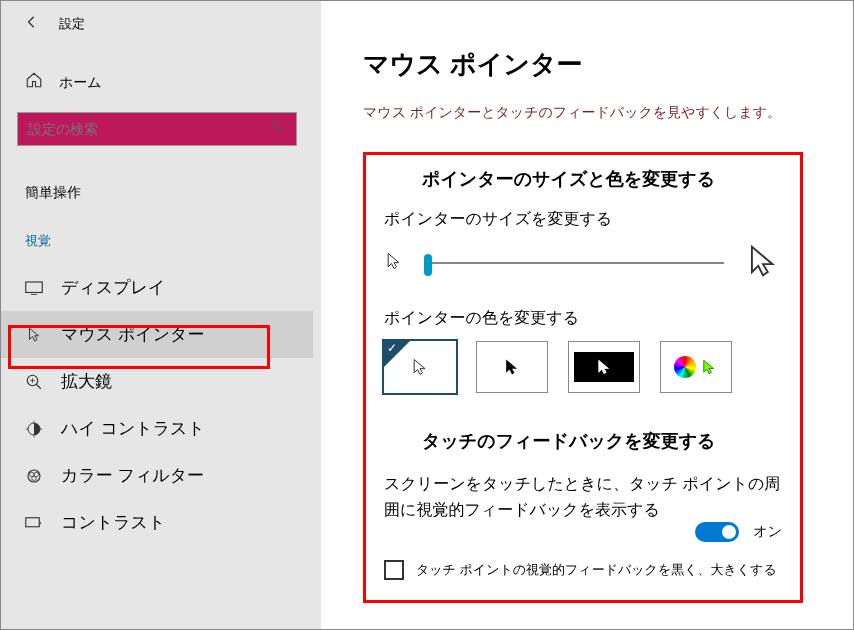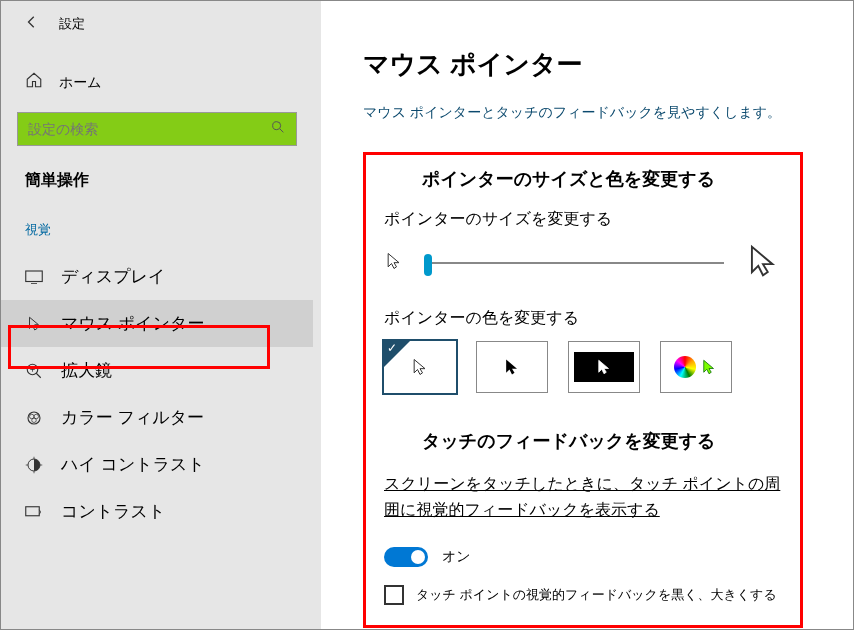--- a/index.html
+++ b/index.html
@@ -3,52 +3,52 @@
 <meta charset="utf-8">
 <style>
 * { box-sizing: border-box; margin: 0; padding: 0; font-family: "Yu Gothic UI", "Meiryo", sans-serif; }
 body { width: 854px; height: 630px; background: #fff; display: flex; overflow: hidden; border: 1px solid #888; }
 .sidebar { width: 320px; background: #e6e6e6; padding: 14px 8px 0 0; display: flex; flex-direction: column; }
 .topbar { display: flex; align-items: center; gap: 20px; padding-left: 24px; margin-bottom: 30px; }
 .back-icon svg { width: 14px; height: 14px; }
 .app-title { font-size: 13px; }
 .home-row { display: flex; align-items: flex-end; gap: 16px; padding: 8px 24px; margin-bottom: 12px; }
 .home-row span { font-size: 14px; }
-.search-box { margin: 0 16px 24px 16px; height: 34px; border: 1px solid #999; background: #84cc16; display: flex; align-items: center; padding: 0 10px; }
+.search-box { margin: 0 16px 38px 16px; height: 34px; border: 1px solid #999; background: #be185d; display: flex; align-items: center; padding: 0 10px; }
 .search-box input { flex: 1; border: none; background: transparent; outline: none; font-size: 14px; }
 .search-icon svg { width: 16px; height: 16px; }
-.section-title { font-size: 16px; font-weight: 700; padding: 0 24px; margin-bottom: 30px; }
+.section-title { font-size: 14px; font-weight: 400; padding: 0 24px; margin-bottom: 30px; }
 .group-label { font-size: 13px; color: #0369a1; padding: 0 24px; margin-bottom: 14px; }
 .nav-item { display: flex; align-items: center; gap: 18px; padding: 12px 24px; font-size: 17px; cursor: pointer; position: relative; }
 .nav-item.selected { background: #d0d0d0; }
 .nav-item .nicon { width: 18px; display: flex; justify-content: center; }
 .highlight-box { position: absolute; left: 8px; top: 325px; width: 262px; height: 44px; border: 3px solid #ff0000; pointer-events: none; }
 
 .main { flex: 1; padding: 46px 50px 20px 42px; overflow-y: auto; position: relative; }
 .page-title { font-size: 26px; font-weight: 600; margin-bottom: 22px; }
-.page-sub { font-size: 14px; color: #0c4a6e; margin-bottom: 30px; }
+.page-sub { font-size: 14px; color: #7f1d1d; margin-bottom: 30px; }
 .content-box { border: 3px solid #ff0000; padding: 12px 18px 20px 18px; }
 .sec-h { font-size: 18px; font-weight: 600; margin-bottom: 18px; margin-left: 38px; }
 .label-sm { font-size: 16px; margin-bottom: 12px; }
 .slider-row { display: flex; align-items: center; gap: 16px; margin-bottom: 24px; }
 .slider-row .cursor-sm svg { width: 20px; height: 20px; }
 .slider-row .cursor-lg svg { width: 38px; height: 38px; }
 .slider-track { flex: 1; height: 2px; background: #888; position: relative; margin: 0 4px; }
 .slider-thumb { position: absolute; left: 0; top: -8px; width: 8px; height: 22px; background: #0099cc; border-radius: 4px; }
 
 .color-options { display: flex; gap: 20px; margin-bottom: 36px; }
 .color-opt { width: 72px; height: 52px; border: 1px solid #888; display: flex; align-items: center; justify-content: center; position: relative; background: #fff; }
 .color-opt.selected { border: none; }
 .color-opt.selected .corner { position: absolute; top:0; left:0; width:0; height:0; border-top: 26px solid #1f4e6b; border-right: 26px solid transparent; }
 .color-opt.selected::after { content:"✓"; position:absolute; top:0; left:3px; color:#fff; font-size:12px; }
 .color-opt.selected { outline: 2px solid #1f4e6b; }
 .color-opt.inv .inner { width: 60px; height: 30px; background: #000; display:flex; align-items:center; justify-content:center; }
 .color-wheel { width: 22px; height: 22px; border-radius: 50%; background: conic-gradient(red,orange,yellow,green,cyan,blue,magenta,red); }
 
-.toggle-row { display:flex; align-items:center; gap: 14px; margin-bottom: 18px; }
+.toggle-row { display:flex; align-items:center; gap: 14px; margin-bottom: 18px; justify-content: flex-end; }
 .toggle { width: 44px; height: 20px; background: #0078d4; border-radius: 10px; position: relative; }
 .toggle::after { content:""; position:absolute; right:3px; top:3px; width:14px; height:14px; border-radius:50%; background:#fff; }
 .toggle-label { font-size: 14px; }
 .check-row { display:flex; align-items:center; gap: 12px; }
 .check-box { width: 20px; height: 20px; border: 2px solid #333; }
 .check-row span { font-size: 13px; }
 </style>
 </head>
 <body>
 
@@ -105,40 +105,40 @@
           <line x1="7" y1="10" x2="13" y2="10" stroke="#333"></line>
           <line x1="10" y1="7" x2="10" y2="13" stroke="#333"></line>
           <line x1="15" y1="15" x2="21" y2="21" stroke="#333" stroke-width="1.5"></line>
         </svg>
       </span>
     <span>拡大鏡</span>
   </div>
   <div class="nav-item">
     <span class="nicon">
         <svg width="18" height="18" viewBox="0 0 24 24">
-          <circle cx="12" cy="12" r="8" stroke="#333" fill="none" stroke-width="1.5"></circle>
-          <circle cx="9" cy="10" r="3" stroke="#333" fill="none"></circle>
-          <circle cx="15" cy="10" r="3" stroke="#333" fill="none"></circle>
-          <circle cx="12" cy="15" r="3" stroke="#333" fill="none"></circle>
-        </svg>
-      </span>
-    <span>カラー フィルター</span>
-  </div>
-  <div class="nav-item">
-    <span class="nicon">
-        <svg width="18" height="18" viewBox="0 0 24 24">
           <circle cx="12" cy="12" r="8" stroke="#333" fill="none" stroke-width="1.3"></circle>
           <path d="M12 4 A8 8 0 0 1 12 20 Z" fill="#333"></path>
           <line x1="12" y1="1" x2="12" y2="4" stroke="#333"></line>
           <line x1="12" y1="20" x2="12" y2="23" stroke="#333"></line>
           <line x1="1" y1="12" x2="4" y2="12" stroke="#333"></line>
           <line x1="20" y1="12" x2="23" y2="12" stroke="#333"></line>
         </svg>
       </span>
     <span>ハイ コントラスト</span>
+  </div>
+  <div class="nav-item">
+    <span class="nicon">
+        <svg width="18" height="18" viewBox="0 0 24 24">
+          <circle cx="12" cy="12" r="8" stroke="#333" fill="none" stroke-width="1.5"></circle>
+          <circle cx="9" cy="10" r="3" stroke="#333" fill="none"></circle>
+          <circle cx="15" cy="10" r="3" stroke="#333" fill="none"></circle>
+          <circle cx="12" cy="15" r="3" stroke="#333" fill="none"></circle>
+        </svg>
+      </span>
+    <span>カラー フィルター</span>
   </div>
   <div class="nav-item">
     <span class="nicon">
         <svg width="18" height="16" viewBox="0 0 24 20">
           <rect x="1" y="3" width="18" height="12" stroke="#333" fill="none" stroke-width="1.5"></rect>
           <path d="M19 7 Q23 10 19 13" stroke="#333" fill="none"></path>
         </svg>
       </span>
     <span>コントラスト</span>
   </div>
@@ -189,21 +189,21 @@
         <div style="display:flex;align-items:center;gap:4px;">
           <div class="color-wheel"></div>
           <svg width="18" height="18" viewBox="0 0 24 24">
               <path d="M5 3 L5 19 L9 15 L12 21 L15 19 L12 14 L18 14 Z" fill="#7CFC00" stroke="#006400" stroke-width="1"></path>
             </svg>
         </div>
       </div>
     </div>
 
     <div class="sec-h">タッチのフィードバックを変更する</div>
-    <div class="label-sm" style="margin-bottom:25px;line-height:1.6;text-decoration:underline;">スクリーンをタッチしたときに、タッチ ポイントの周囲に視覚的フィードバックを表示する</div>
+    <div class="label-sm" style="margin-bottom:0;line-height:1.6;">スクリーンをタッチしたときに、タッチ ポイントの周囲に視覚的フィードバックを表示する</div>
     <div class="toggle-row">
       <div class="toggle"></div>
       <span class="toggle-label">オン</span>
     </div>
     <div class="check-row">
       <div class="check-box"></div>
       <span>タッチ ポイントの視覚的フィードバックを黒く、大きくする</span>
     </div>
   </div>
 </div>

